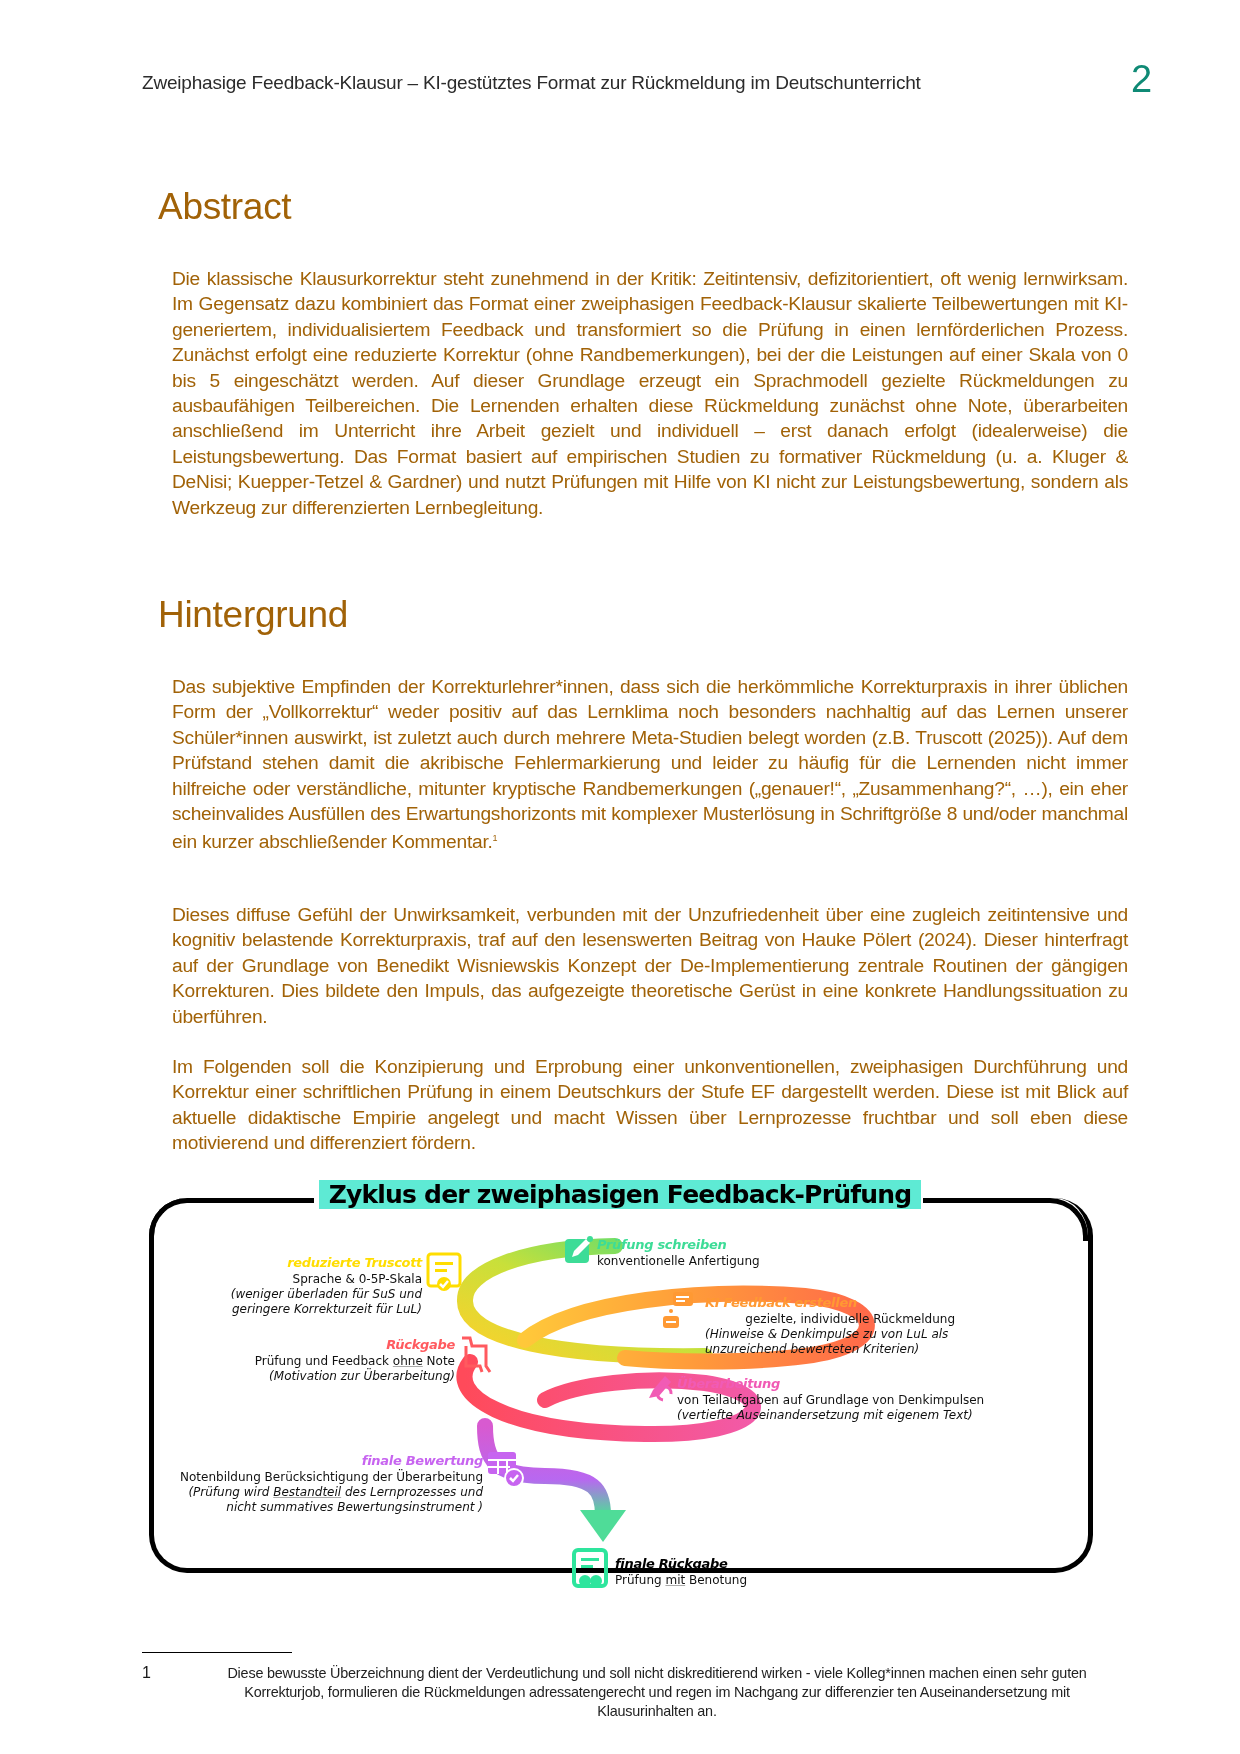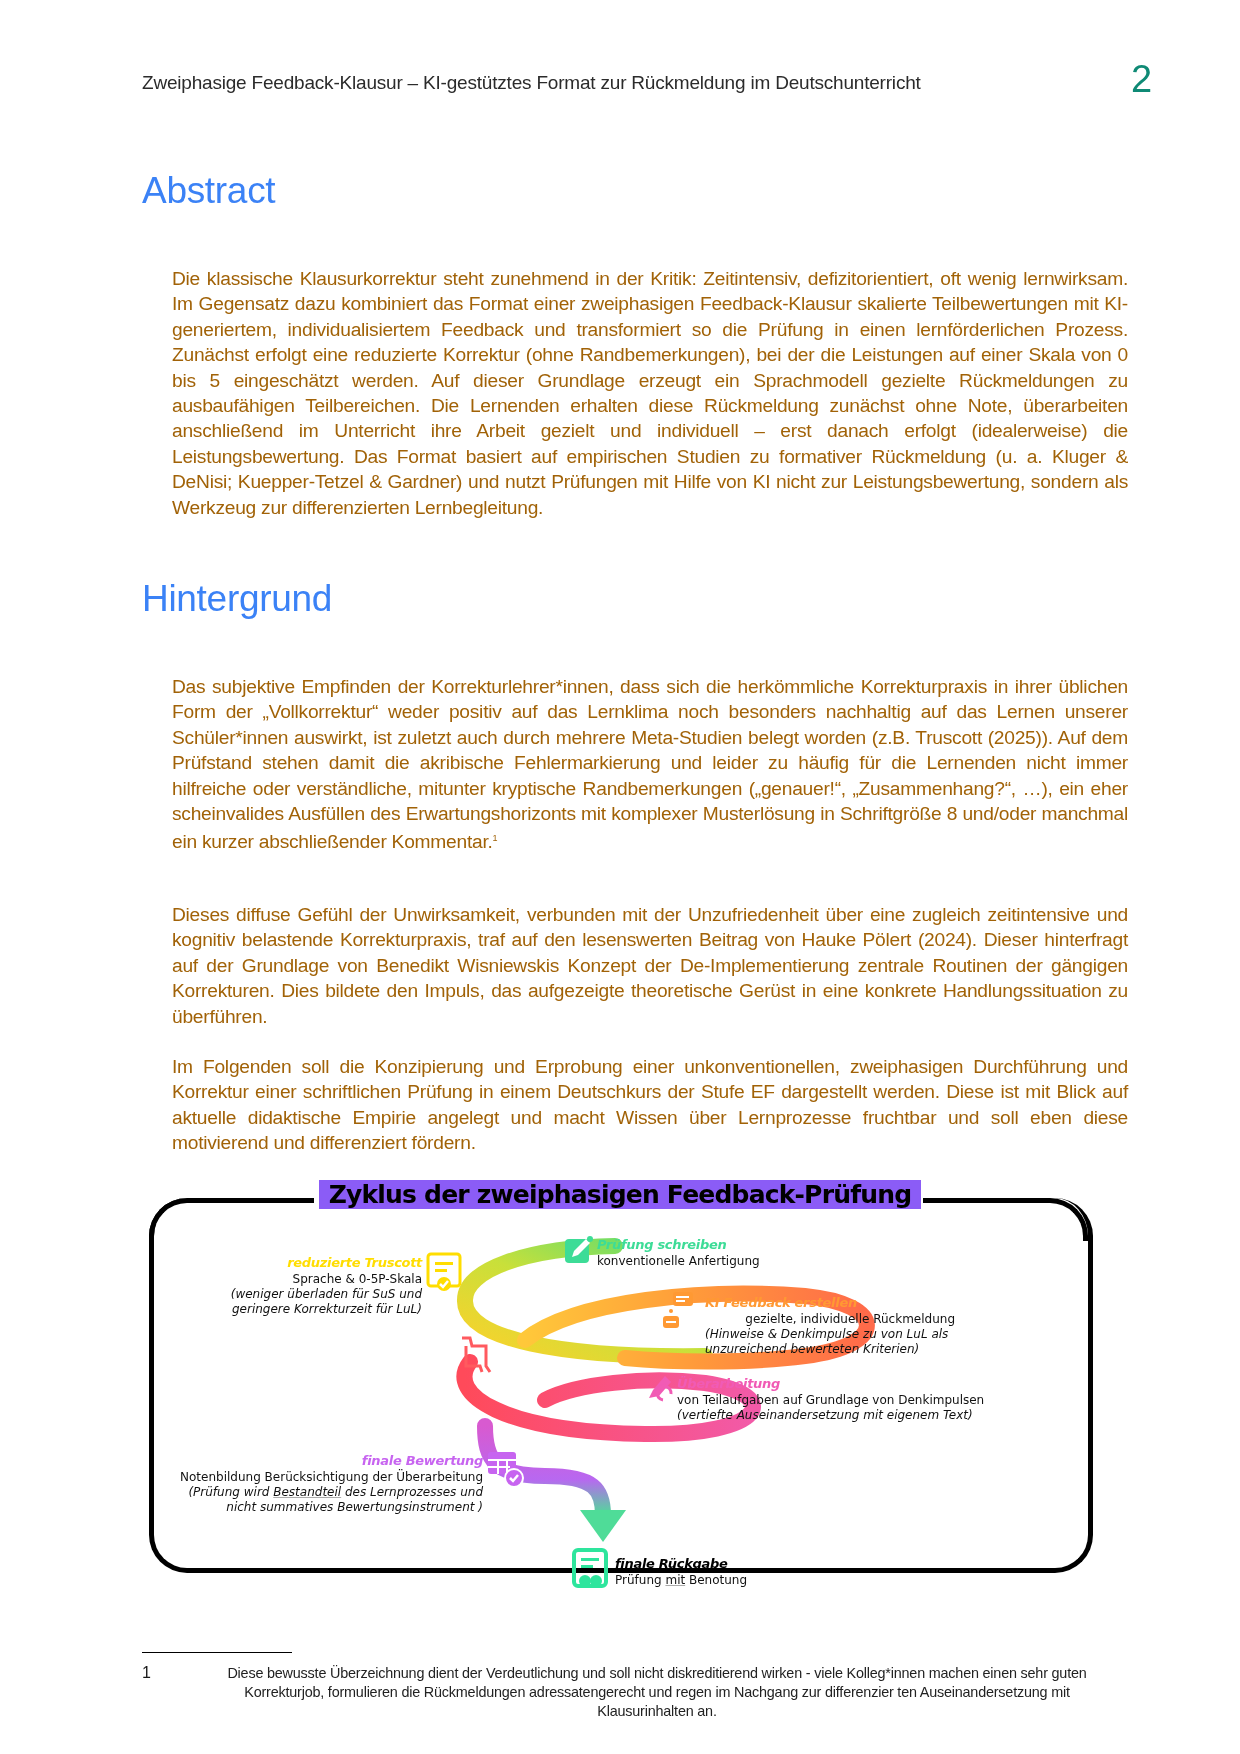--- a/index.html
+++ b/index.html
@@ -1,30 +1,30 @@
 <!DOCTYPE html>
 <html><head>
 <meta charset="utf-8">
 <style>
   html, body { margin: 0; padding: 0; background: #ffffff; }
   body { width: 1240px; height: 1754px; position: relative; overflow: hidden;
          font-family: "Liberation Sans", sans-serif; color: #1a1a1a; }
   .running-head { position: absolute; left: 142px; top: 72px; font-size: 19px; color: #2b2b2b; letter-spacing: -0.2px; }
   .page-num { position: absolute; left: 1131px; top: 58px; font-size: 38px; color: #0f8a75; font-weight: 300; }
-  h2.section { position: absolute; left: 142px; margin: 0; font-weight: 400; font-size: 37px; color: #3b82f6; letter-spacing: -0.3px; text-align: right; }
+  h2.section { position: absolute; left: 142px; margin: 16px; font-weight: 400; font-size: 37px; color: #a16207; letter-spacing: -0.3px; text-align: right; }
   .para { position: absolute; left: 156px; width: 956px; margin: 16px; font-size: 19.2px; line-height: 25.4px;
           text-align: justify; hyphens: manual; color: #a16207; letter-spacing: -0.25px; }
   sup.fn { font-size: 9px; vertical-align: 7px; }
   .figure { position: absolute; left: 145px; top: 1170px; width: 950px; height: 420px; }
   .frame { position: absolute; left: 4px; top: 28px; width: 934px; height: 370px; border: 5px solid #000; border-radius: 38px; border-top: 0; }
   .frame-top-l { position: absolute; left: 4px; top: 28px; width: 160px; height: 38px; border-top: 5px solid #000; border-left: 5px solid #000; border-top-left-radius: 38px; }
   .frame-top-r { position: absolute; left: 778px; top: 28px; width: 160px; height: 38px; border-top: 5px solid #000; border-right: 5px solid #000; border-top-right-radius: 38px; }
   .fig-title { position: absolute; left: 0; right: 0; top: 10px; text-align: center; font-family: "DejaVu Sans", sans-serif; font-weight: 700;
                font-size: 25px; letter-spacing: -0.8px; color: #000; }
-  .fig-title span { background: #8b5cf6; padding: 0 10px; }
+  .fig-title span { background: #5eead4; padding: 0 10px; }
   .spiral { position: absolute; left: 0; top: 0; }
   .lbl { position: absolute; font-family: "DejaVu Sans", sans-serif; font-size: 12px; line-height: 15px; color: #111; }
   .lbl .t { font-weight: 700; font-size: 13px; line-height: 18px; display: block; letter-spacing: -0.3px; font-style: italic; }
   .lbl .i { font-style: italic; display: block; }
   .lbl .n { display: block; text-align: right; }
   .right { text-align: right; }
   .ul { text-decoration: underline; text-decoration-color: #aaa; }
   .icon { position: absolute; }
   .fn-rule { position: absolute; left: 142px; top: 1652px; width: 150px; border-top: 1.5px solid #000; }
   .fn-num { position: absolute; left: 142px; top: 1664px; font-size: 16px; }
@@ -135,20 +135,25 @@
     <span class="t" style="color:#c764f0">finale Bewertung</span>
     <span class="n">Notenbildung Berücksichtigung der Überarbeitung</span>
     <span class="i"><span>(Prüfung wird </span><span class="ul">Bestandteil</span><span> des Lernprozesses und</span></span>
     <span class="i">nicht summatives Bewertungsinstrument )</span>
   </div>
 
   <svg class="icon" style="left:313px;top:162px" width="36" height="44" viewBox="0 0 36 44">
     <path d="M4 6 L12 6 L14 14 L28 14 L28 34 L32 40" fill="none" stroke="#ff5a5f" stroke-width="3"></path>
     <path d="M8 14 L8 34 L22 34 L24 40" fill="none" stroke="#ff5a5f" stroke-width="3"></path>
   </svg>
+  <div class="lbl right" style="left:0px;width:310px;top:166px">
+    <span class="t" style="color:#ff5a5f">Rückgabe</span>
+    <span class="n"><span>Prüfung und Feedback </span><span class="ul">ohne</span><span> Note</span></span>
+    <span class="i">(Motivation zur Überarbeitung)</span>
+  </div>
 
   <svg class="icon" style="left:281px;top:82px" width="36" height="40" viewBox="0 0 36 40">
     <rect x="2" y="2" width="32" height="32" rx="3" fill="none" stroke="#ffdd00" stroke-width="3"></rect>
     <rect x="9" y="10" width="18" height="3" fill="#ffdd00"></rect>
       <rect x="9" y="17" width="12" height="3" fill="#ffdd00"></rect>
     <circle cx="18" cy="32" r="7" fill="#ffdd00"></circle>
       <path d="M14 32 L17 35 L22 29" stroke="#fff" stroke-width="2.5" fill="none"></path>
   </svg>
   <div class="lbl right" style="left:0px;width:277px;top:84px">
     <span class="t" style="color:#ffdd00">reduzierte Truscott</span>

